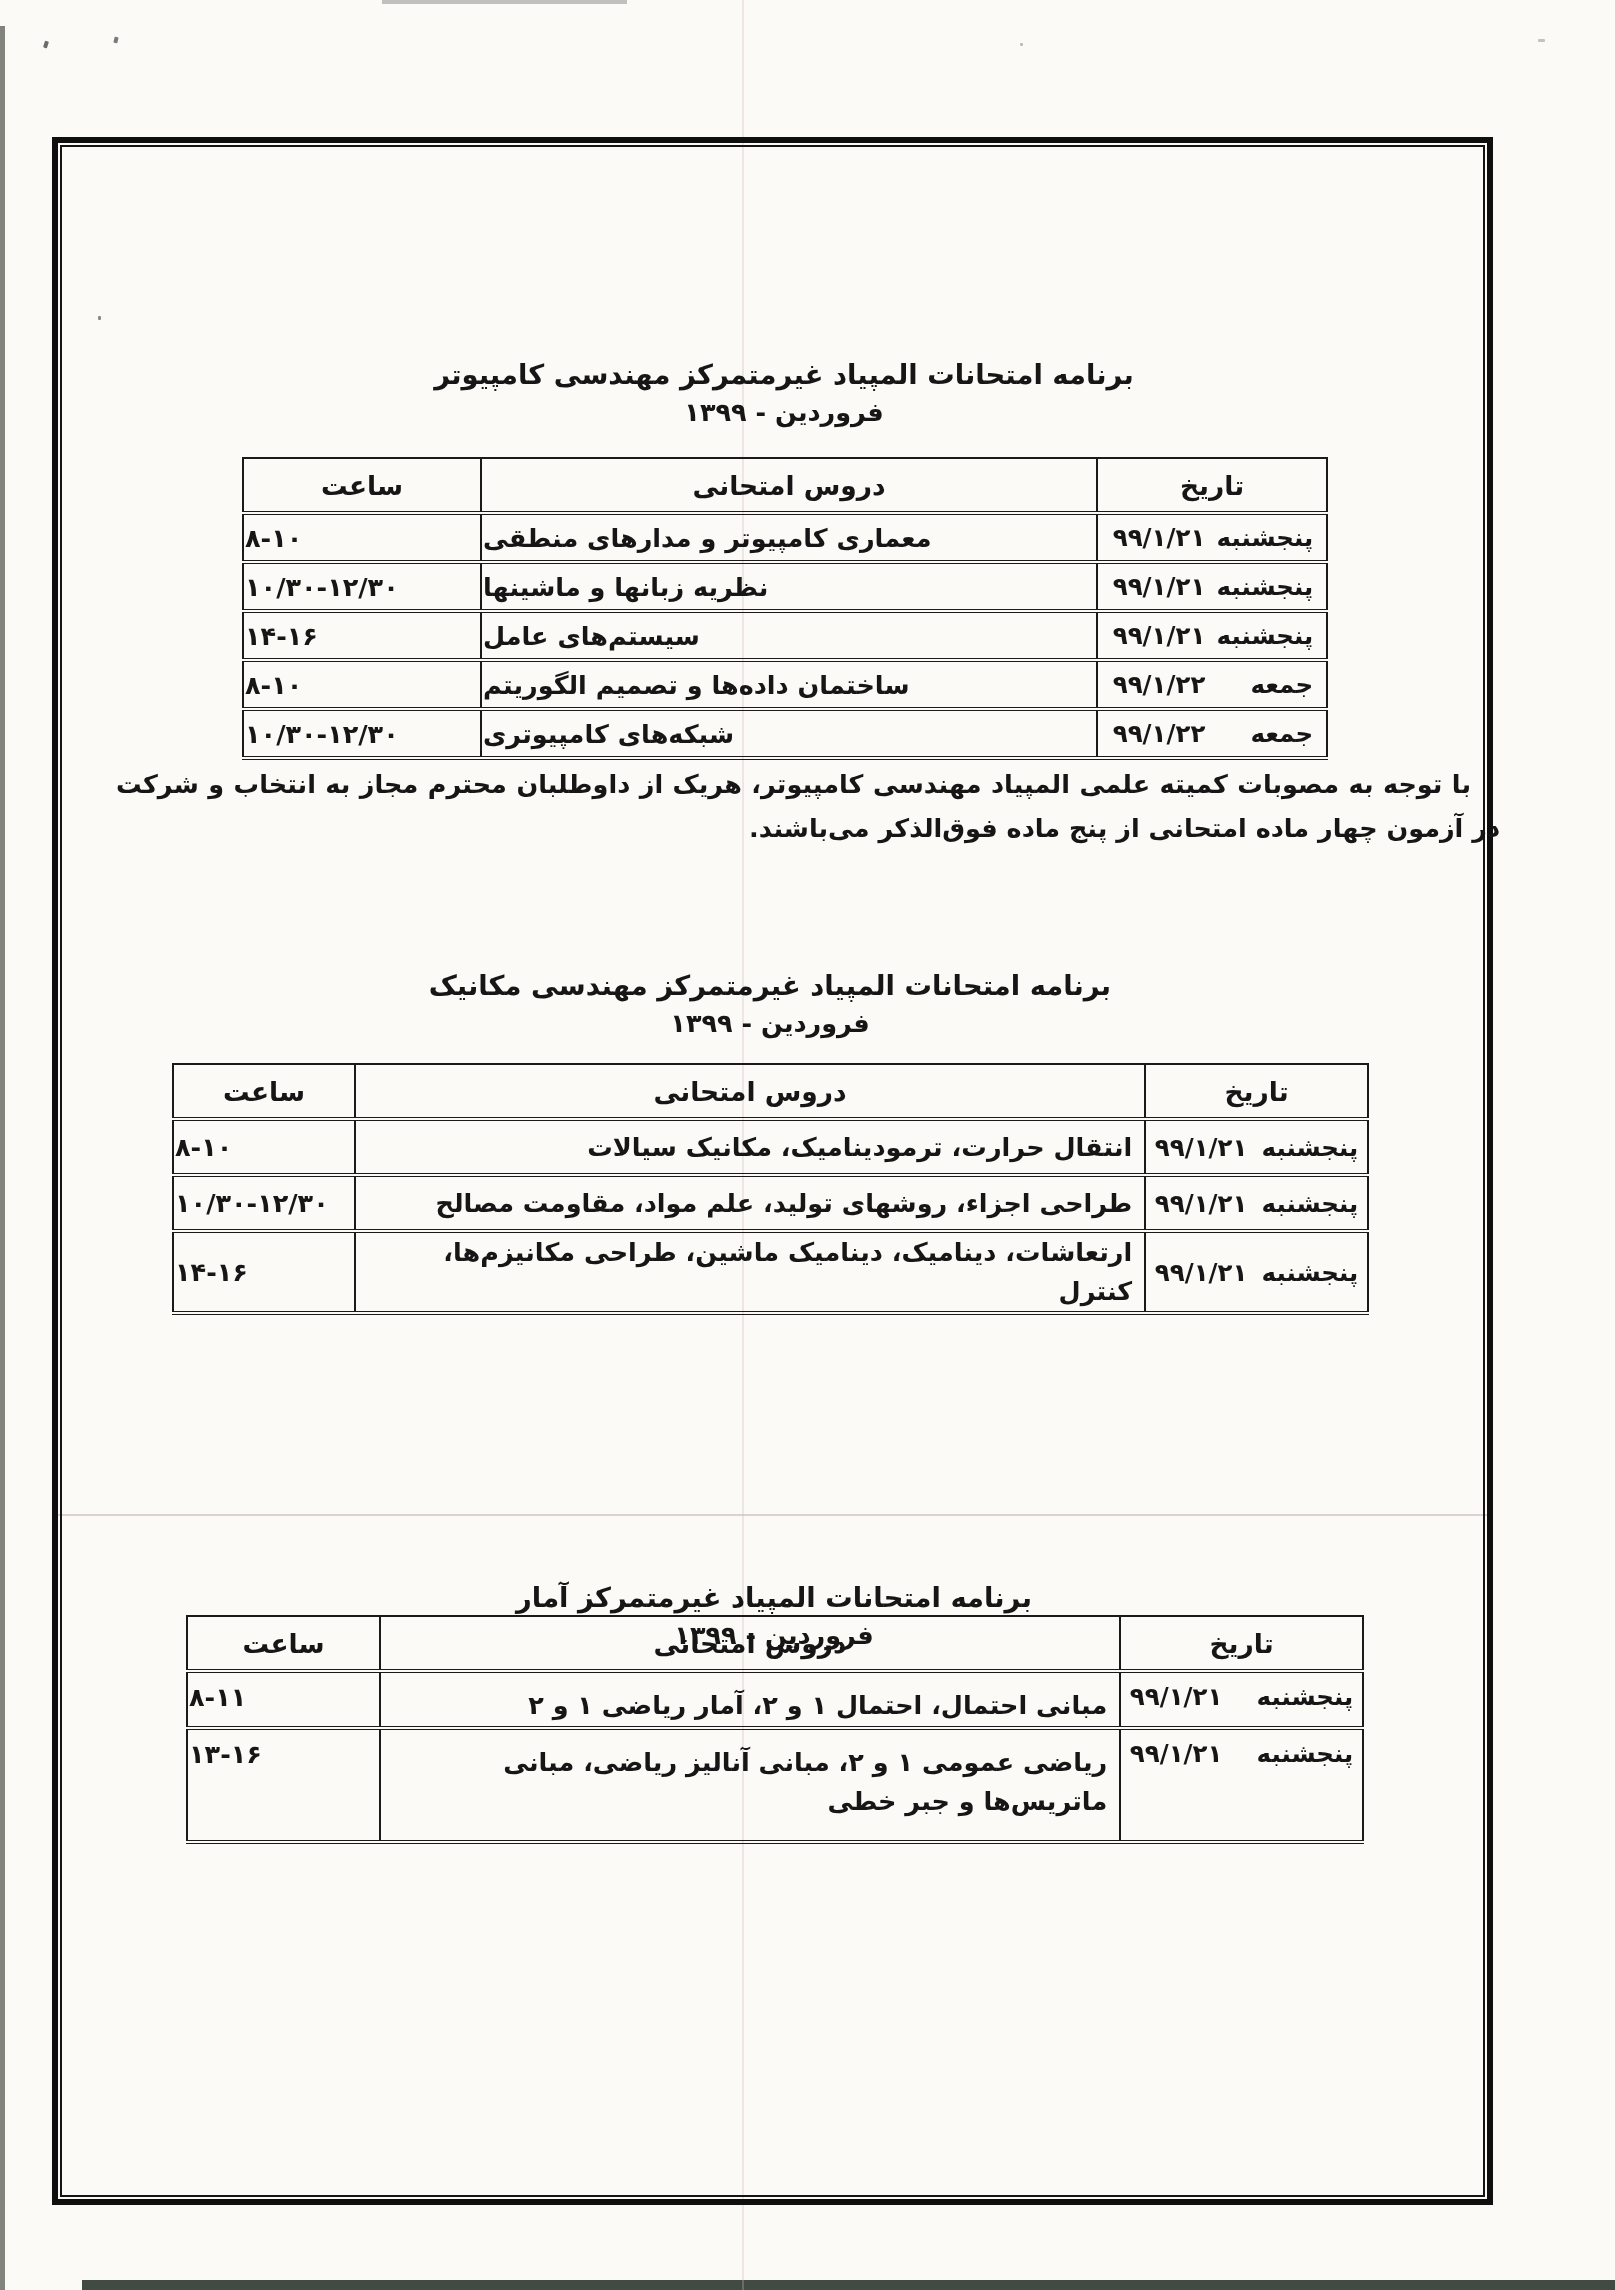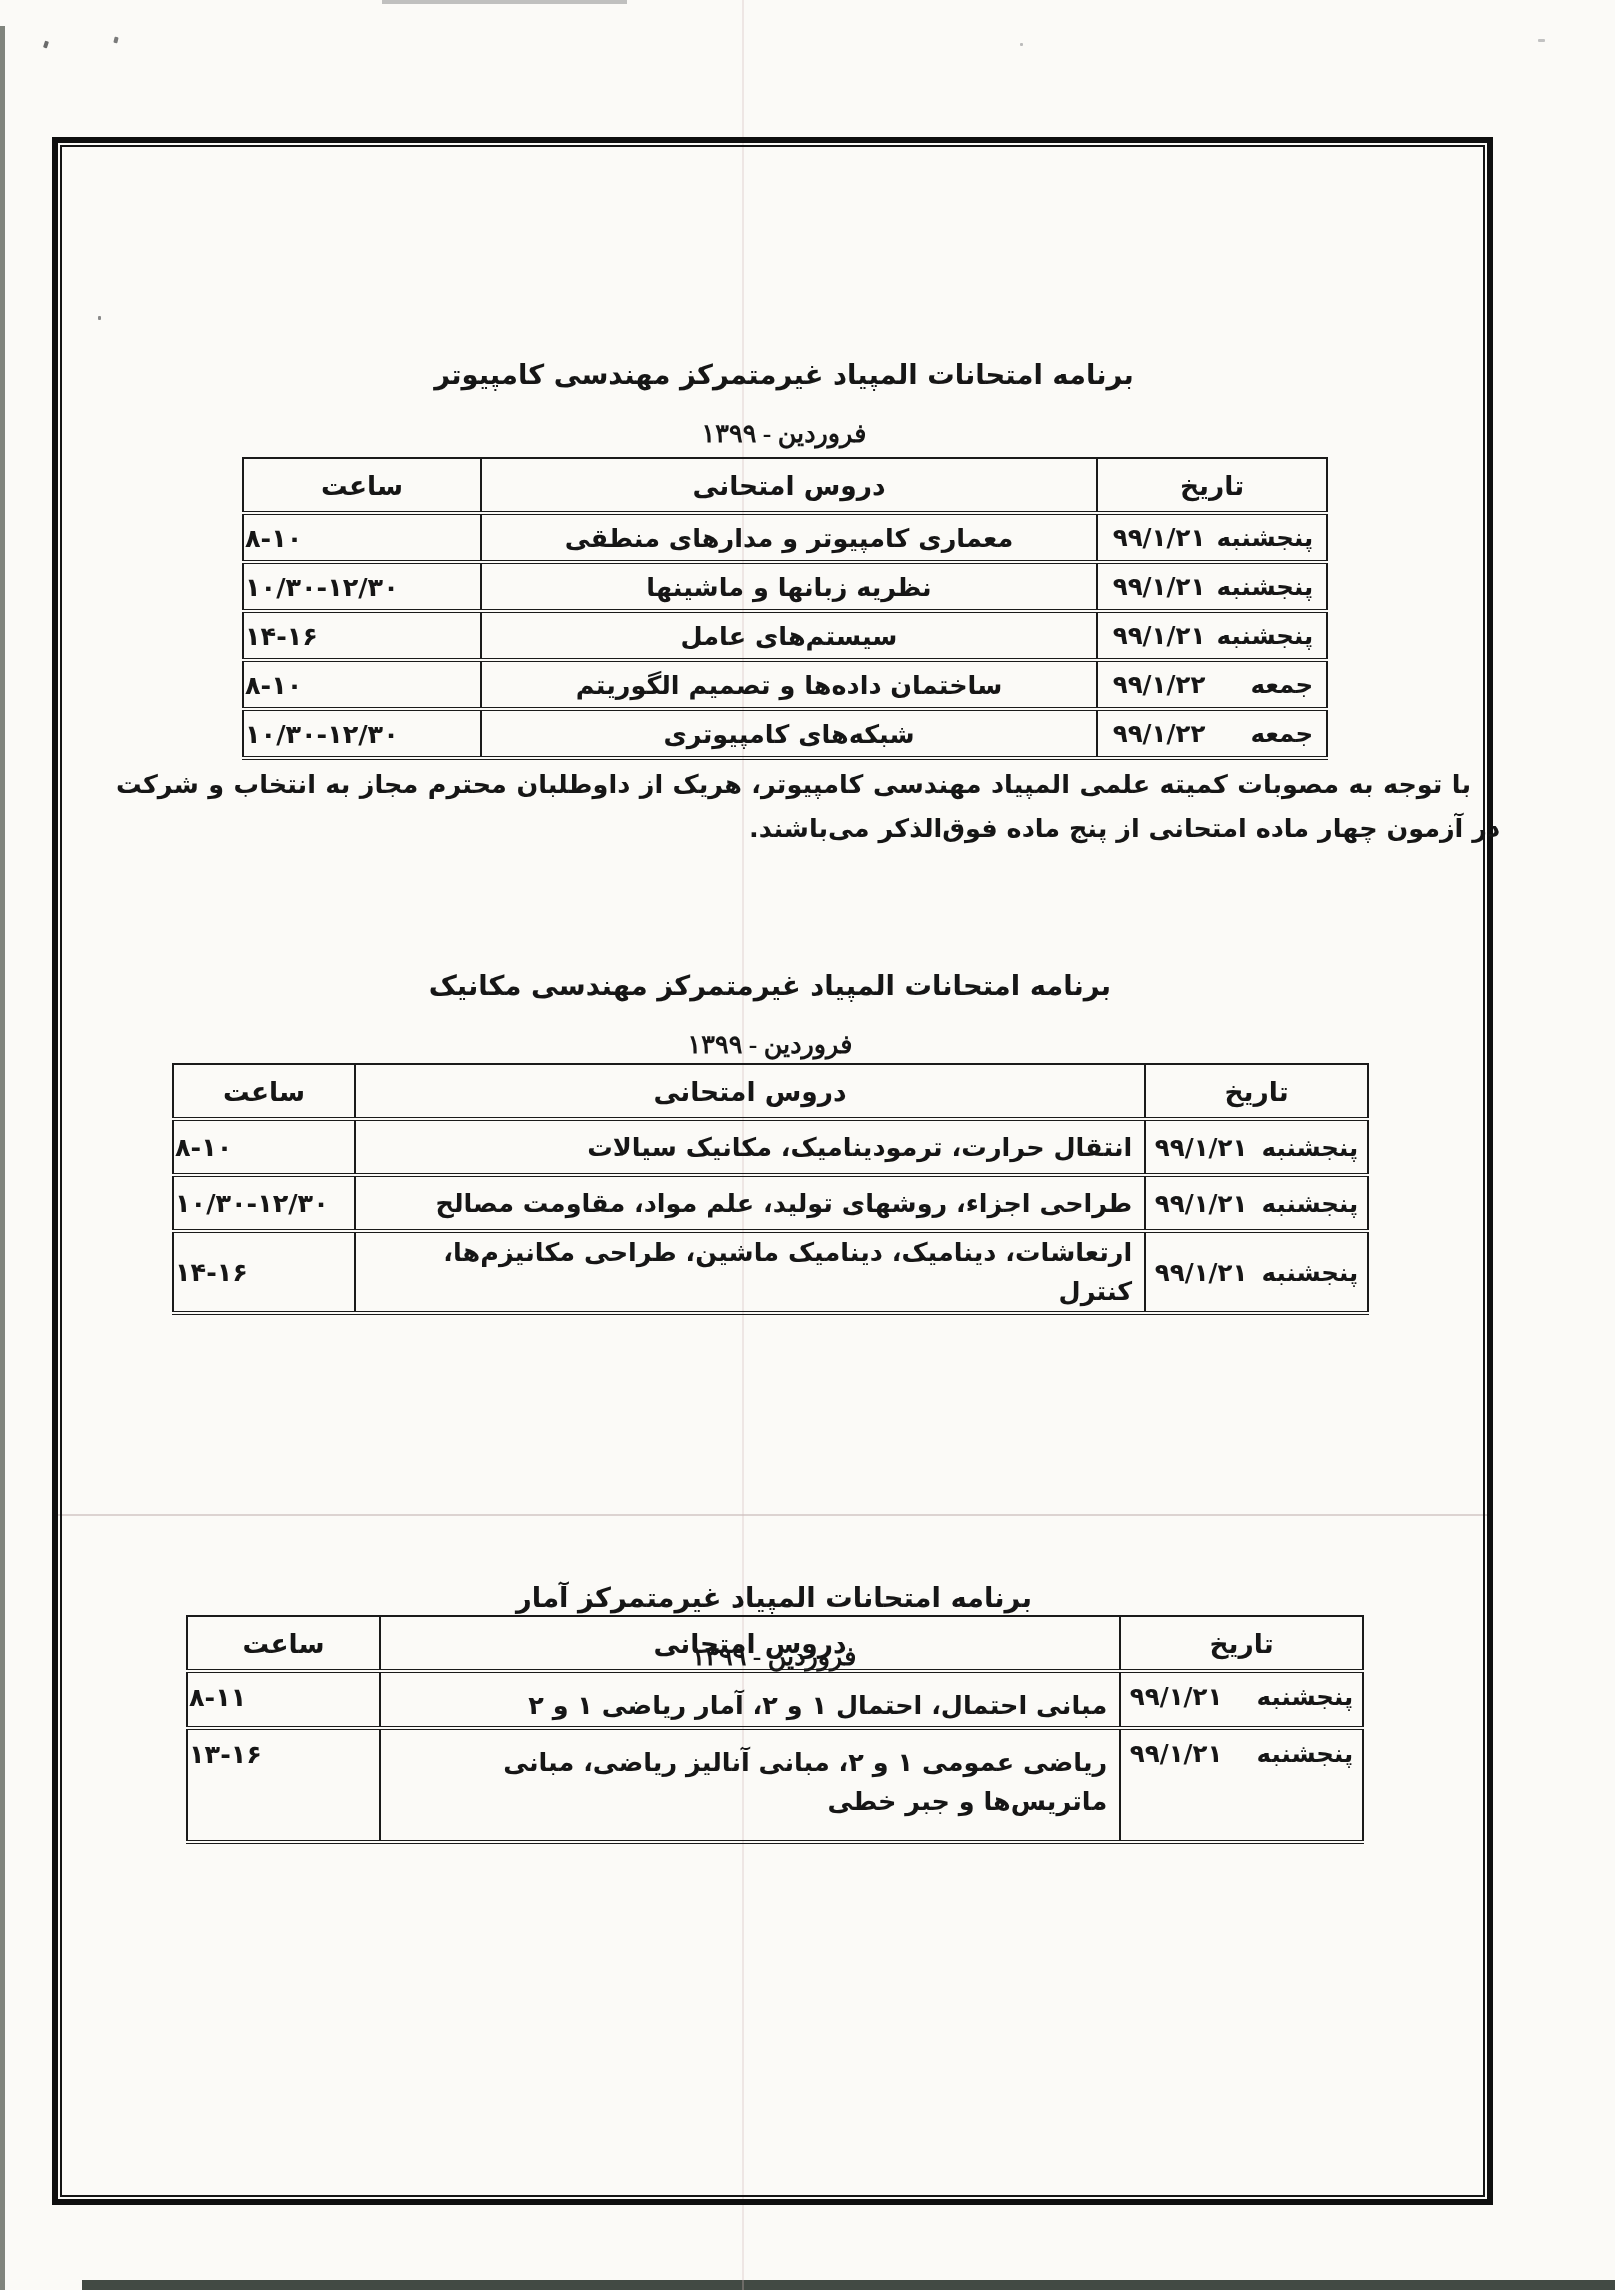--- a/index.html
+++ b/index.html
@@ -36,21 +36,21 @@
     border:6.9px solid #0f0f0f;box-sizing:border-box;
   }
   .frame::after{
     content:"";position:absolute;inset:2px;
     border:2px solid #141414;
   }
 
   
   .titles{direction:rtl;text-align:center;font-weight:bold;}
   .title{font-size:27.4px;line-height:39px;}
-  .subtitle{font-size:25.5px;line-height:35px;margin-top:22px;font-family:Liberation Serif, serif;}
+  .subtitle{font-size:25.5px;line-height:35px;margin-top:1px;}
   #sec1-titles{left:242px;top:355px;width:1084px;}
   #sec2-titles{left:172px;top:966px;width:1196px;}
   #sec3-titles{left:186px;top:1578px;width:1176px;}
 
   
   .sched{position:absolute;}
   #sec1-table{left:242px;top:457px;width:1084px;}
   #sec2-table{left:172px;top:1063px;width:1196px;}
   #sec3-table{left:186px;top:1615px;width:1176px;}
 
@@ -66,21 +66,21 @@
   .sec1 tbody tr{height:49px;}
   .sec2 tbody tr{height:56px;}
   .sec3 tbody tr:nth-child(1){height:57px;}
   .sec3 tbody tr:nth-child(2){height:114px;}
 
   .sec1 col.c-date{width:230px;} .sec1 col.c-subj{width:616px;} .sec1 col.c-time{width:238px;}
   .sec2 col.c-date{width:223px;} .sec2 col.c-subj{width:790px;} .sec2 col.c-time{width:182px;}
   .sec3 col.c-date{width:243px;} .sec3 col.c-subj{width:740px;} .sec3 col.c-time{width:193px;}
 
   td.cell-time{text-align:left;}
-  .sec1 td.cell-subj{text-align:center;}
+  .sec1 td.cell-subj{text-align:left;}
   .sec2 td.cell-subj,.sec3 td.cell-subj{text-align:right;padding:0 11.8px 0 5.9px;line-height:39px;}
   .sec3 tbody td{vertical-align:top;padding-top:8.8px;}
   .sec3 tbody td.cell-subj{padding-top:13px;margin-top:28px;}
 
   td.cell-date{font-size:24.5px;}
   .dwrap{display:flex;justify-content:space-between;align-items:center;direction:rtl;padding:0 11.8px 0 13.7px;}
   .sec2 .dwrap,.sec3 .dwrap{padding:0 7.8px 0 7.8px;}
   .dnum{letter-spacing:1px;}
 
   

